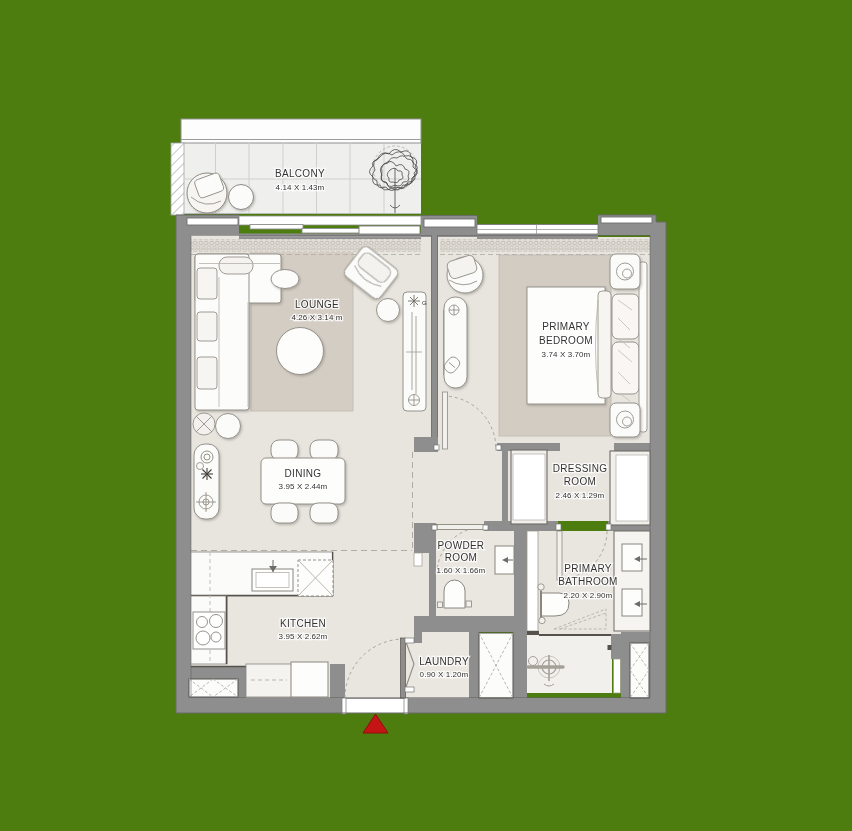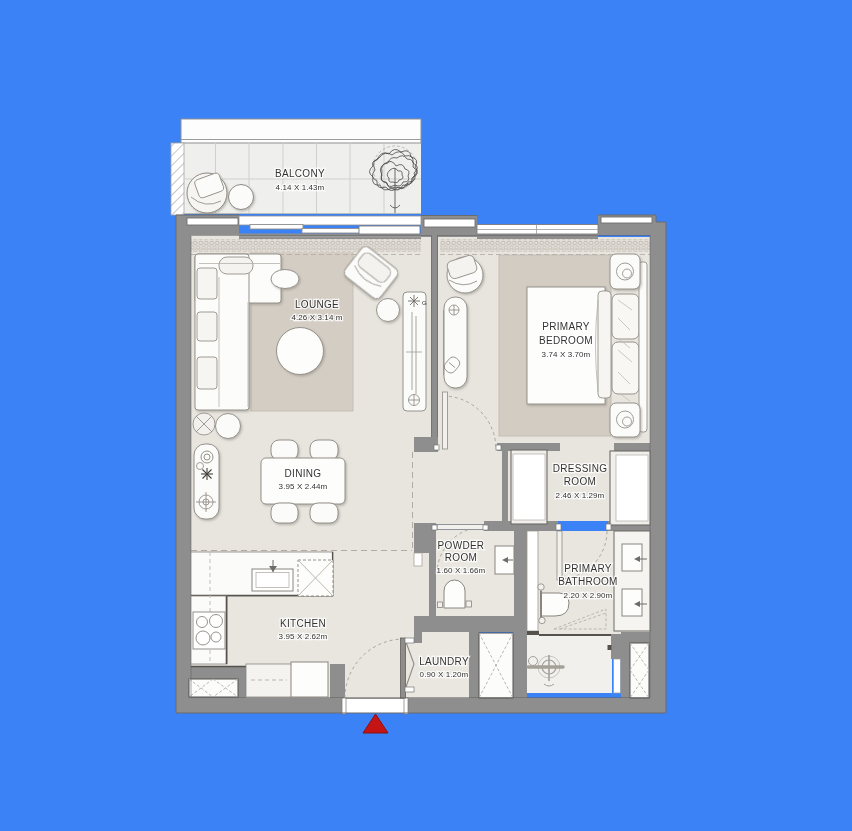--- a/index.html
+++ b/index.html
@@ -1,16 +1,16 @@
 <!DOCTYPE html>
 <html><head>
 <meta charset="utf-8">
 <style>
 html,body{margin:0;padding:0;background:#ffffff;}
-#page{width:852px;height:831px;position:relative;background:#3b82f6;overflow:hidden;}
+#page{width:852px;height:831px;position:relative;background:#4d7c0f;overflow:hidden;}
 text{font-family:"Liberation Sans",sans-serif;fill:#333333;}
 .rname{font-size:10px;letter-spacing:.3px;font-weight:400;paint-order:stroke;stroke:#ffffff;stroke-width:2.6px;stroke-opacity:.8;}
 .rdim{font-size:8px;letter-spacing:.1px;paint-order:stroke;stroke:#ffffff;stroke-width:2.6px;stroke-opacity:.8;}
 </style>
 </head>
 <body>
 <div id="page">
 <svg width="852" height="831" viewBox="0 0 852 831">
 <defs>
 <pattern id="hatch" width="7" height="7" patternUnits="userSpaceOnUse" patternTransform="rotate(45)">

